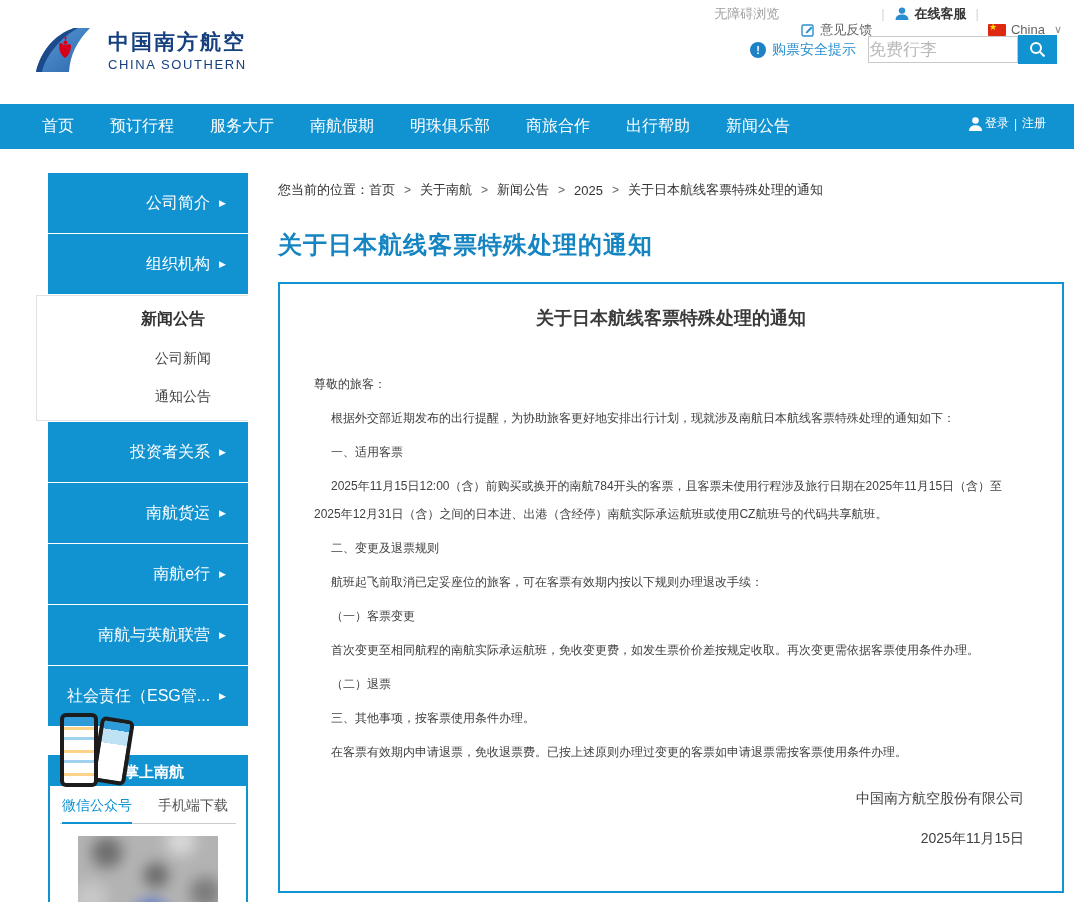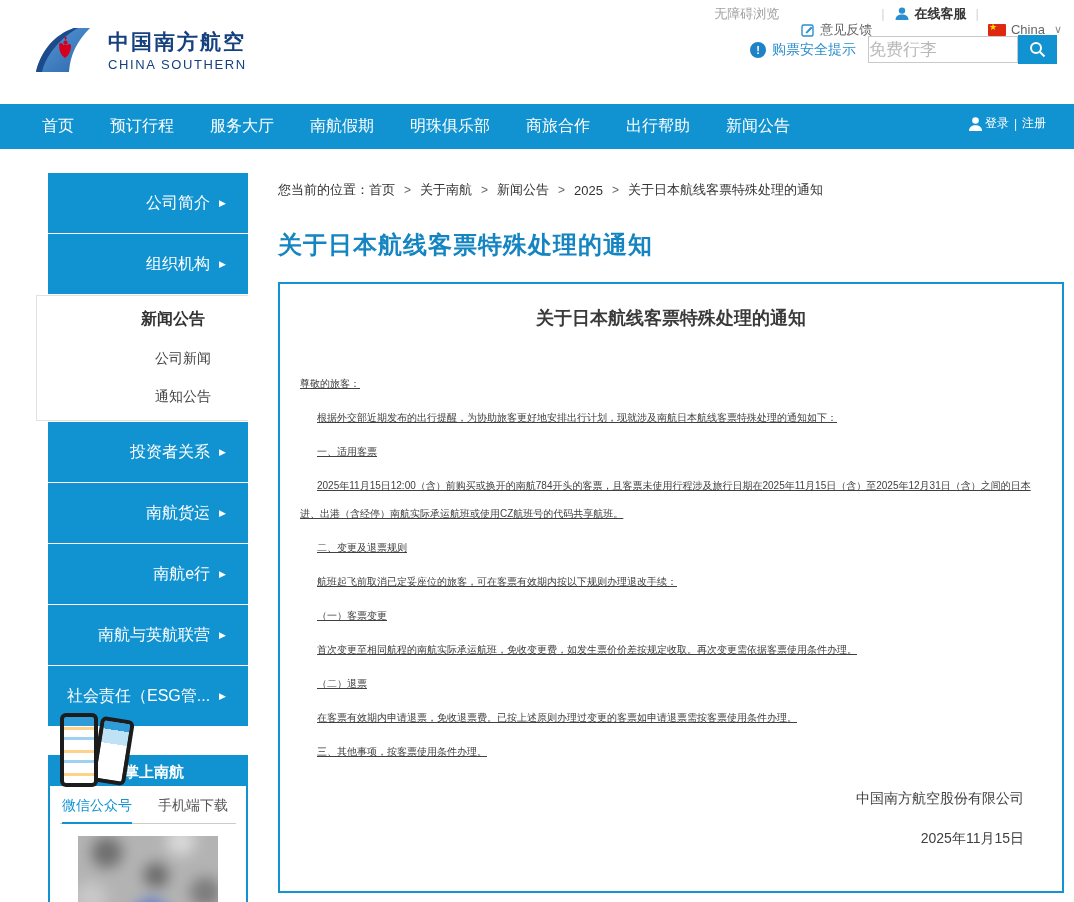--- a/index.html
+++ b/index.html
@@ -70,21 +70,21 @@
       repeating-linear-gradient(#ffffff 0 10px, #ffd28a 10px 13px, #ffffff 13px 20px, #9ed2f0 20px 23px),
       #fff; }
   .phone.back .screen { background: linear-gradient(#2f9bd8 0 8px, transparent 8px), linear-gradient(#bfe2f5 0 22px, #fff 22px), #fff; }
   
   .breadcrumb { position:absolute; left:278px; top:181px; font-size:13px; color:#333; display:flex; align-items:center; }
   .breadcrumb .crumb { cursor:pointer; }
   .breadcrumb .bsep { color:#666; margin:0 9px; font-size:12px; }
   .page-title { position:absolute; left:278px; top:229px; font-size:24px; font-weight:bold; color:#1585c2; letter-spacing:1px; }
   .notice-box { position:absolute; left:278px; top:282px; width:786px; height:611px; border:2px solid #1294d3; background:#fff; padding:20px 20px; }
   .notice-title { text-align:center; font-size:18px; font-weight:bold; color:#3a3a3a; margin:2px 0 40px; }
-  .notice-box p { font-size:10px; color:#404040; line-height:28px; margin:6px 0;text-decoration:underline; }
+  .notice-box p { font-size:12px; color:#404040; line-height:28px; margin:6px 14px; }
   .notice-box p.indent { text-indent:17px; }
   .sig-block { margin-top:18px; text-align:right; padding-right:18px; }
   .sig-block .sig { font-size:14px; color:#404040; line-height:28px; }
   .sig-block .date { font-size:14px; color:#404040; line-height:28px; margin-top:12px; }
 </style>
 </head>
 <body>
 
 <div class="topbar">
   <span class="item muted">无障碍浏览</span>
@@ -246,19 +246,19 @@
   <div class="notice-title">关于日本航线客票特殊处理的通知</div>
   <p>尊敬的旅客：</p>
   <p class="indent">根据外交部近期发布的出行提醒，为协助旅客更好地安排出行计划，现就涉及南航日本航线客票特殊处理的通知如下：</p>
   <p class="indent">一、适用客票</p>
   <p class="indent">2025年11月15日12:00（含）前购买或换开的南航784开头的客票，且客票未使用行程涉及旅行日期在2025年11月15日（含）至2025年12月31日（含）之间的日本进、出港（含经停）南航实际承运航班或使用CZ航班号的代码共享航班。</p>
   <p class="indent">二、变更及退票规则</p>
   <p class="indent">航班起飞前取消已定妥座位的旅客，可在客票有效期内按以下规则办理退改手续：</p>
   <p class="indent">（一）客票变更</p>
   <p class="indent">首次变更至相同航程的南航实际承运航班，免收变更费，如发生票价价差按规定收取。再次变更需依据客票使用条件办理。</p>
   <p class="indent">（二）退票</p>
+  <p class="indent">三、其他事项，按客票使用条件办理。</p>
   <p class="indent">在客票有效期内申请退票，免收退票费。已按上述原则办理过变更的客票如申请退票需按客票使用条件办理。</p>
-  <p class="indent">三、其他事项，按客票使用条件办理。</p>
   <div class="sig-block">
     <div class="sig">中国南方航空股份有限公司</div>
     <div class="date">2025年11月15日</div>
   </div>
 </div>
 
 </body></html>

